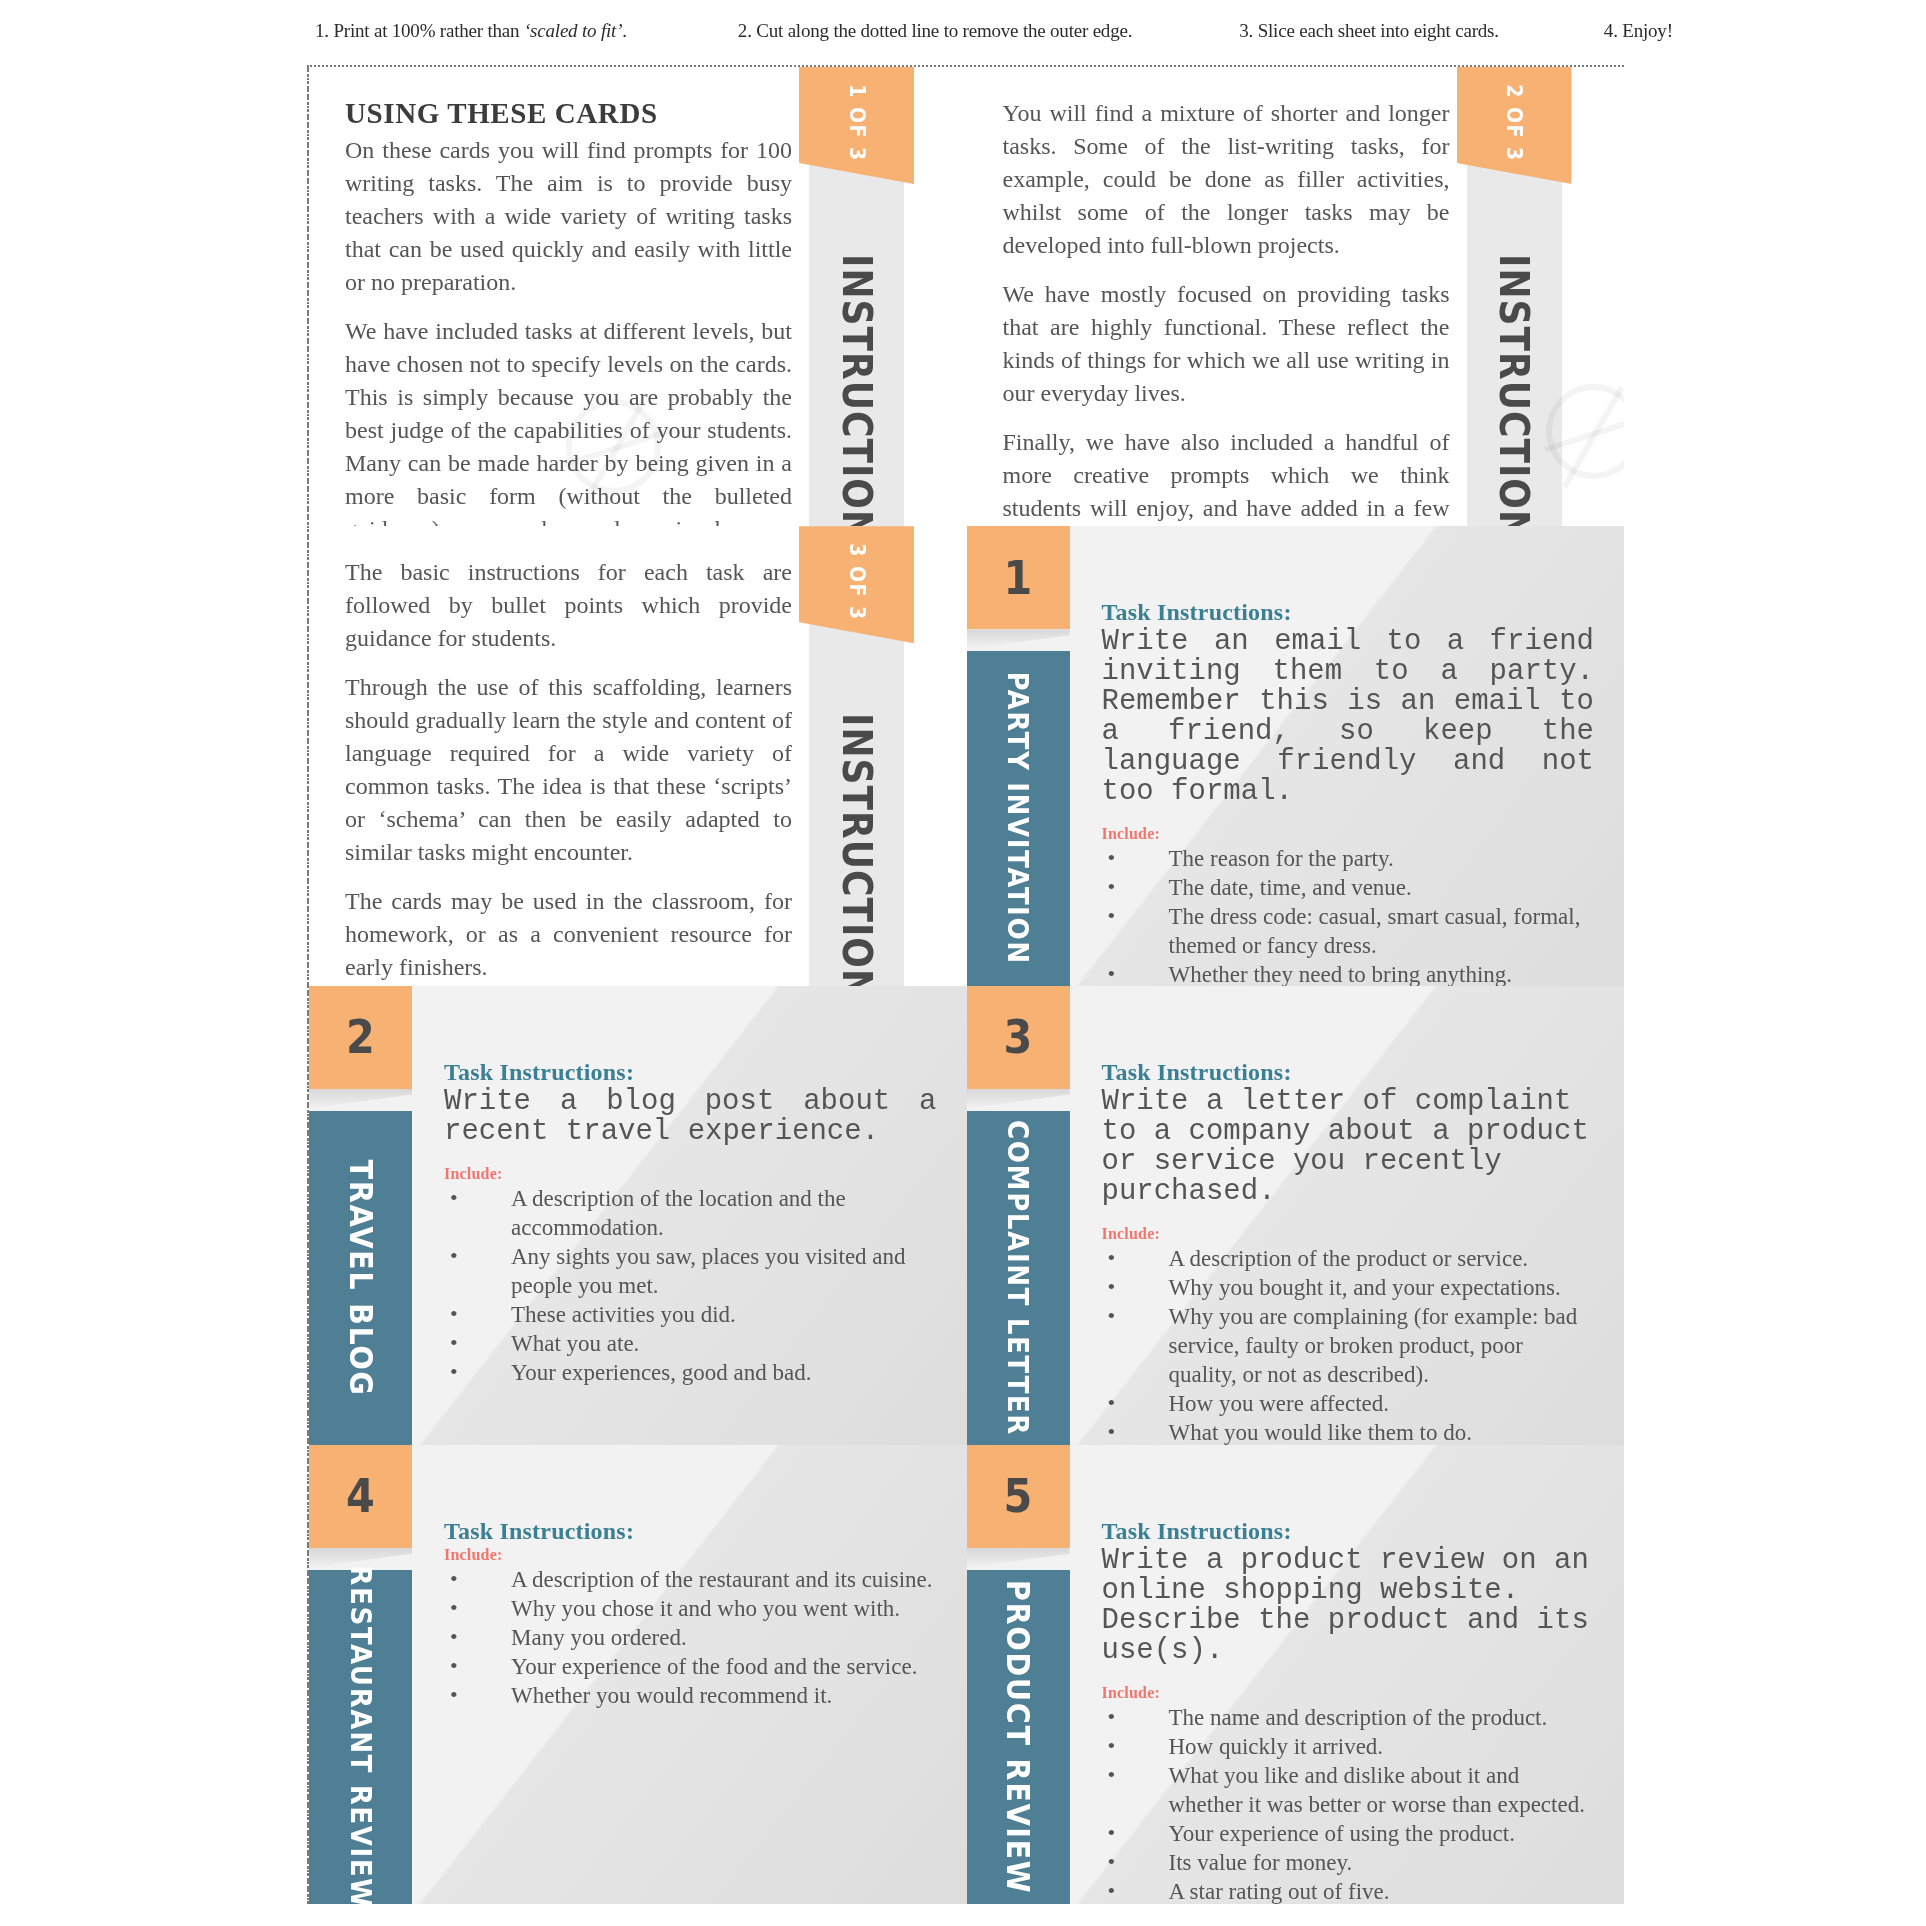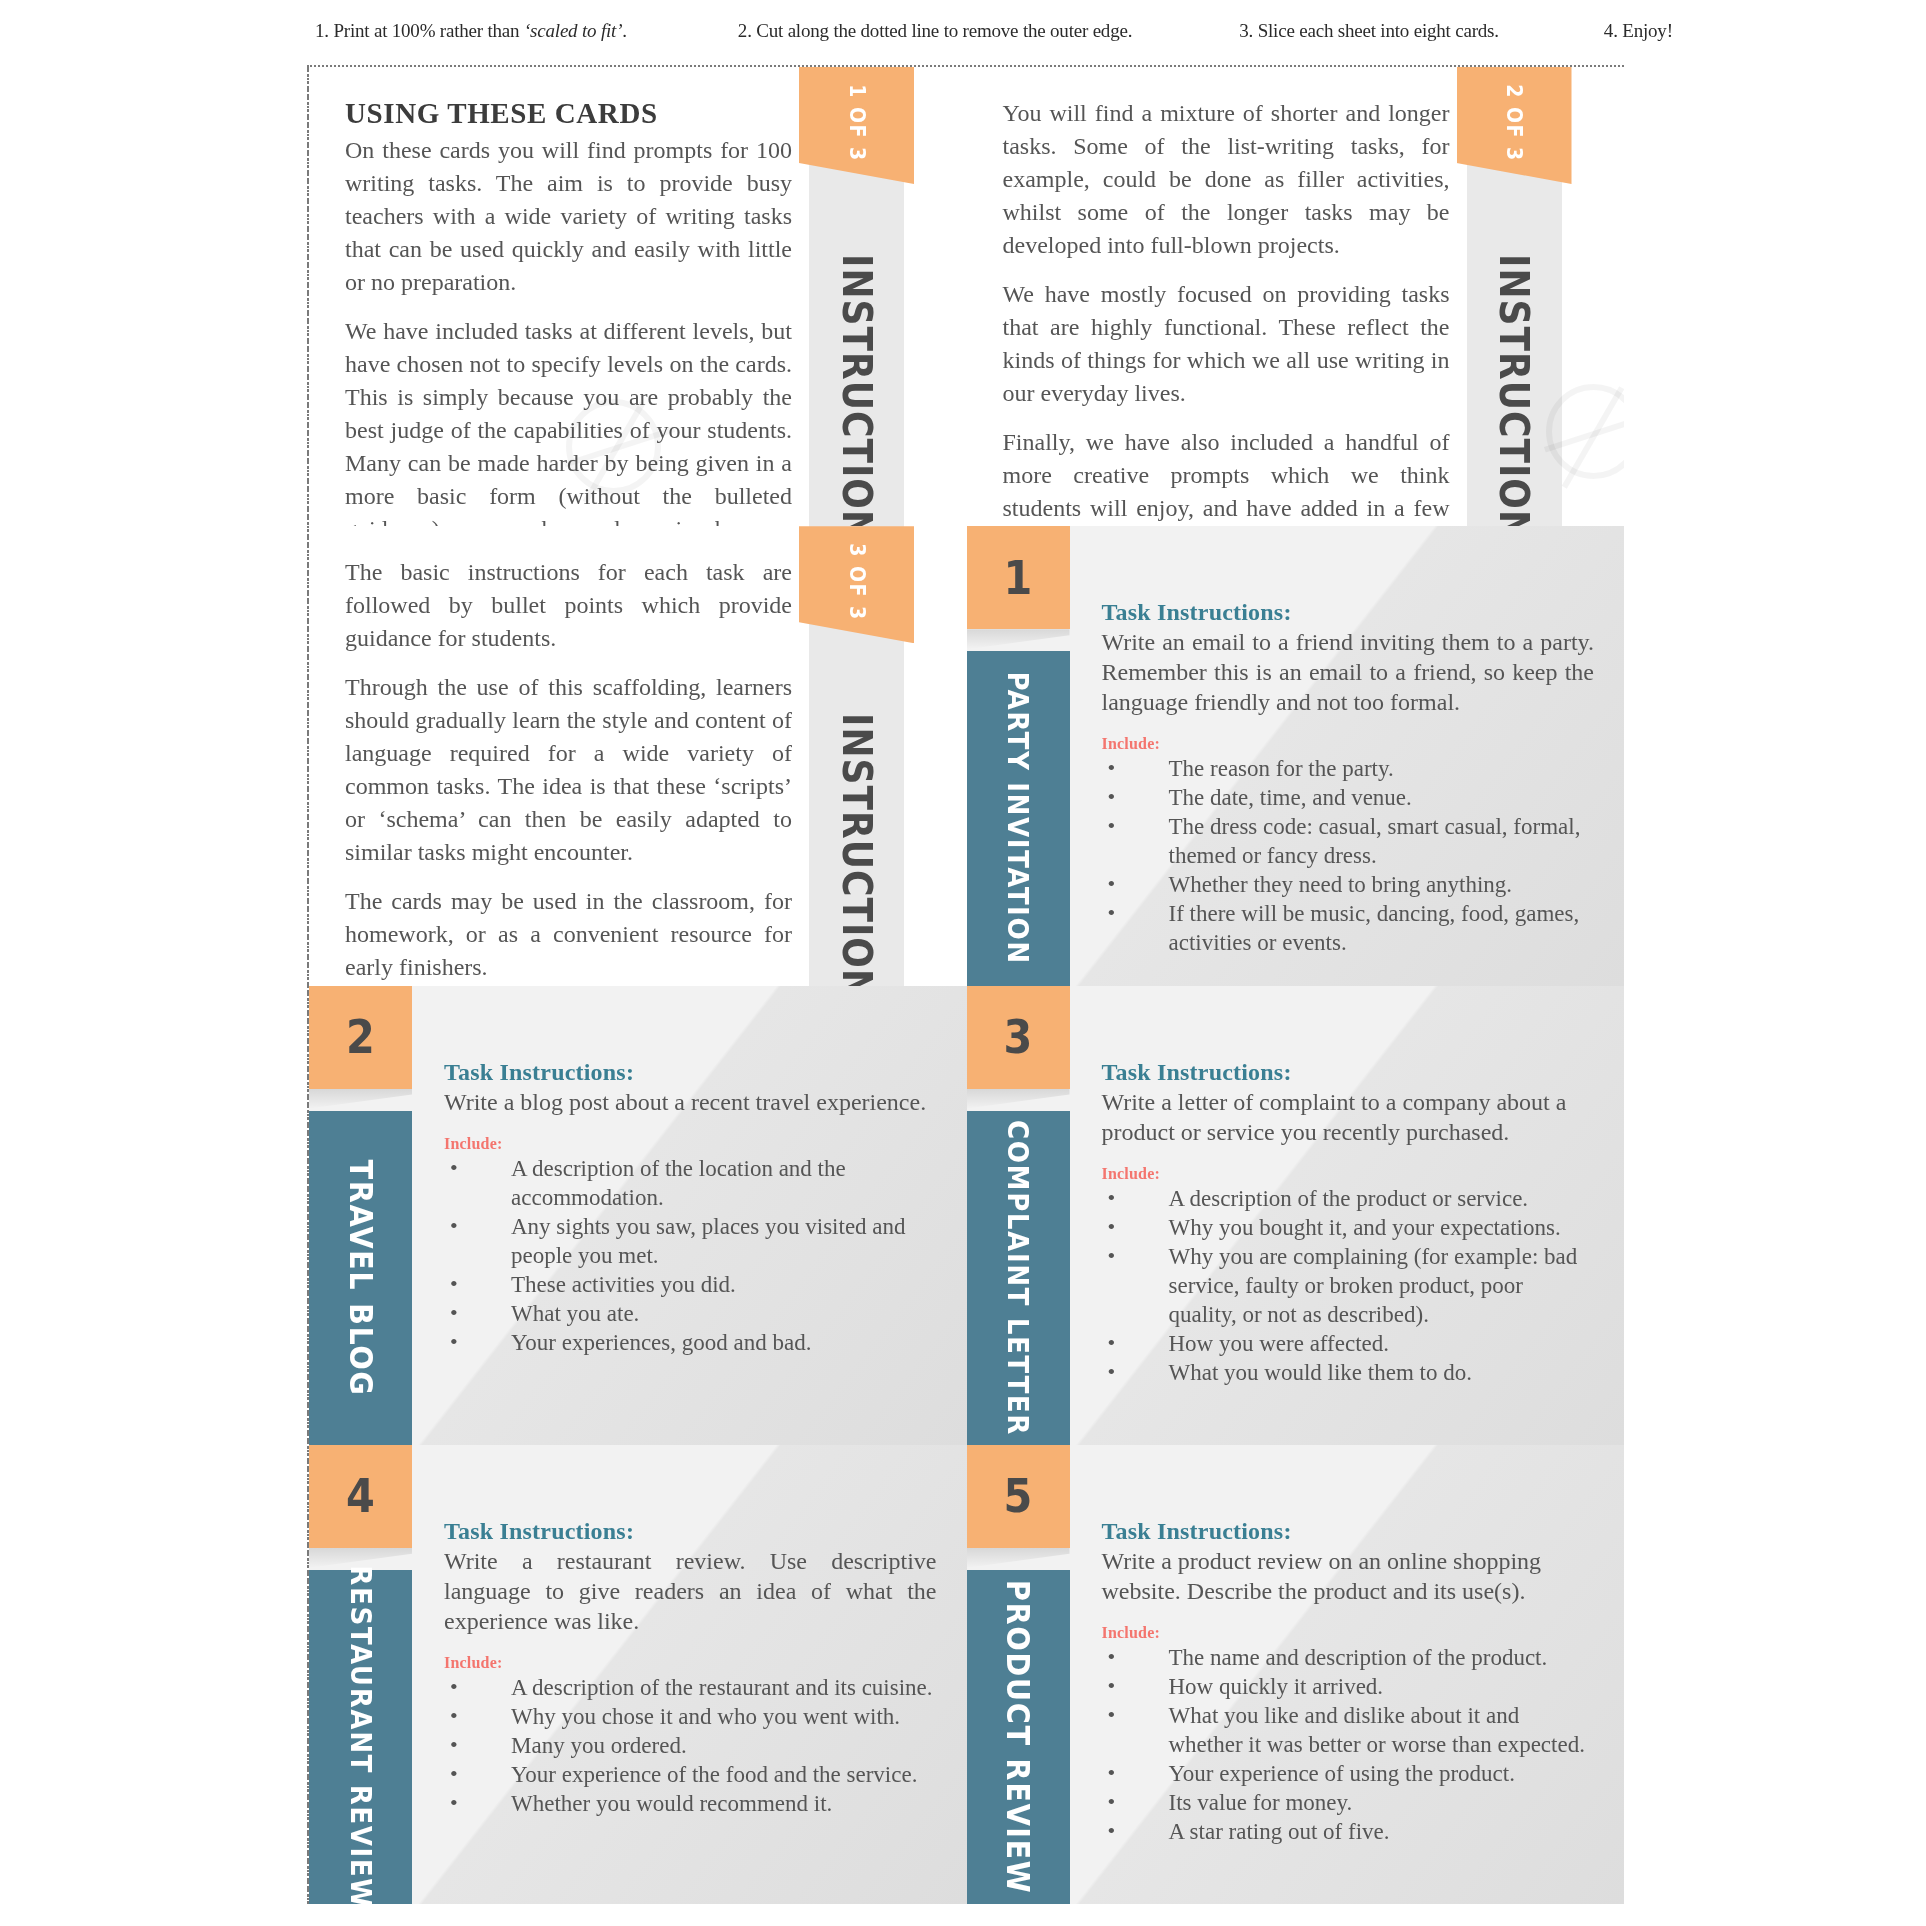--- a/index.html
+++ b/index.html
@@ -204,22 +204,22 @@
   }
   .head-inc {
     font-family: "Liberation Serif", serif;
     font-weight: bold;
     font-size: 16px;
     color: #f4756e;
     margin-bottom: 1px;
     letter-spacing: 0.2px;
   }
   .task-desc {
-    font-family: Liberation Serif, serif;
-    font-size: 24px;
+    font-family: Liberation Mono, monospace;
+    font-size: 29px;
     line-height: 30px;
     color: #555555;
     margin-bottom: 18px;
   }
   .task-desc.just { text-align: justify; }
   ul.bullets { list-style: none; }
   ul.bullets li {
     position: relative;
     font-family: "Liberation Serif", serif;
     font-size: 23px;
@@ -389,21 +389,20 @@
     <div class="card task">
       <div class="num-tab">
           <span>4</span>
         </div>
       <div class="num-shadow"></div>
       <div class="title-band long">
           <span>RESTAURANT REVIEW</span>
         </div>
       <div class="task-body">
         <div class="head-ti">Task Instructions:</div>
-        <div class="task-desc just">Write a restaurant review. Use descriptive language to give readers an idea of what the experience was like.</div>
         <div class="head-inc">Include:</div>
         <ul class="bullets">
           <li>A description of the restaurant and its cuisine.</li>
           <li>Why you chose it and who you went with.</li>
           <li>Many you ordered.</li>
           <li>Your experience of the food and the service.</li>
           <li>Whether you would recommend it.</li>
         </ul>
       </div>
     </div>

